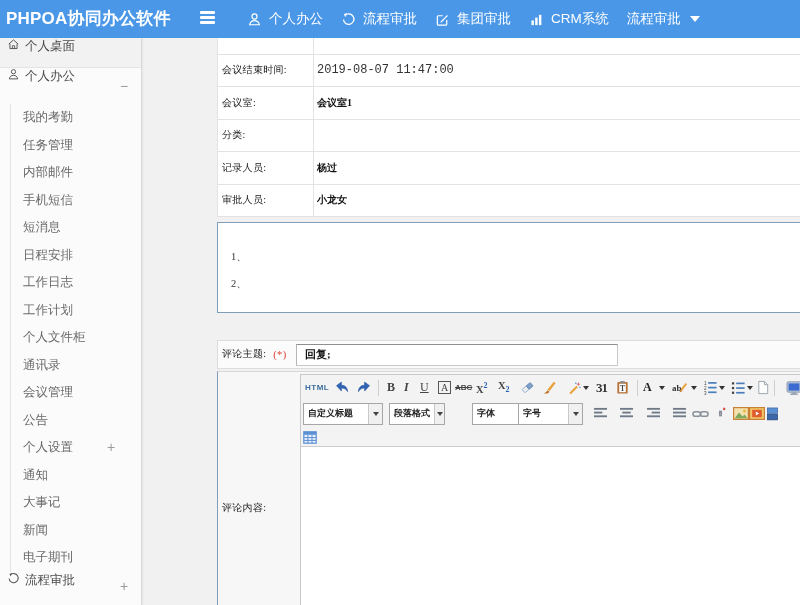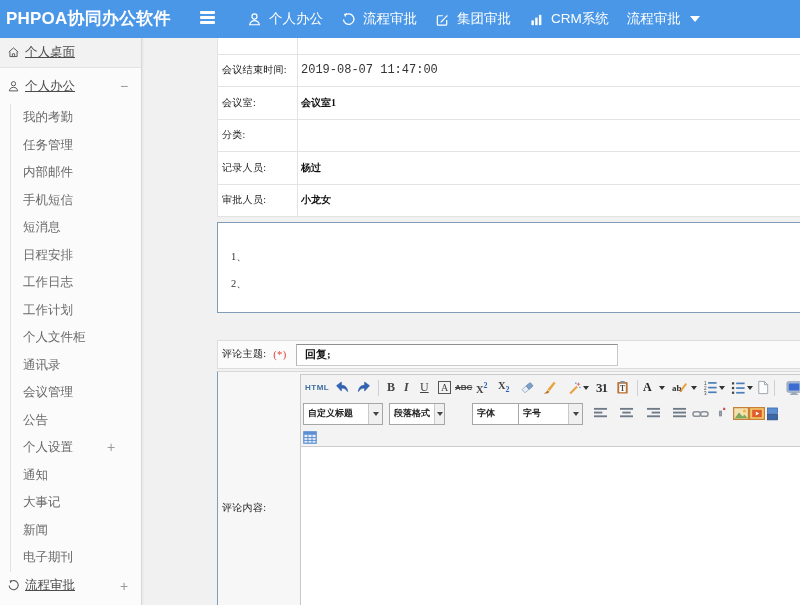--- a/index.html
+++ b/index.html
@@ -18,21 +18,21 @@
   .topnav .nav-item { display:flex; align-items:center; padding:0 9px; height:38px;
     font-size:13.5px; color:#fff; cursor:pointer; }
   .topnav .nav-item .nicon { width:15px; height:15px; margin-right:7px; display:inline-flex; }
   .topnav .nav-item svg { width:15px; height:15px; }
   .caret-down { width:0; height:0; border-left:5px solid transparent; border-right:5px solid transparent;
     border-top:6px solid #fff; margin-left:9px; }
 
   
   .sidebar { position:absolute; left:0; top:38px; width:142px; height:567px;
     background:#fbfbfb; border-right:1px solid #d8d8d8; box-shadow:1px 0 2px rgba(0,0,0,0.05); z-index:4; }
-  .side-item { position:relative; display:flex; align-items:center; color:#4c4c4c; font-size:12.5px; cursor:pointer;text-decoration:underline; }
+  .side-item { position:relative; display:flex; align-items:flex-start; color:#4c4c4c; font-size:12.5px; cursor:pointer; }
   .side-item .sicon { width:13px; height:13px; margin-left:7px; margin-right:5px; display:inline-flex; }
   .side-item svg { width:13px; height:13px; }
   .side-desktop { height:30px; background:#f2f2f2; border-bottom:1px solid #e4e4e4; }
   .side-office { height:36px; }
   .side-approval { height:28px; }
   .toggle { position:absolute; left:116px; top:50%; transform:translateY(-50%);
     width:16px; text-align:center; font-size:14px; color:#9a9a9a; font-weight:normal; }
   .submenu { list-style:none; position:relative; margin-left:10px; border-left:1px solid #e2e2e2; }
   .submenu li { position:relative; height:27.5px; line-height:27.5px; padding-left:12px;
     font-size:12.5px; color:#6a6a6a; cursor:pointer; }
@@ -41,21 +41,21 @@
   
   .main { position:absolute; left:142px; top:38px; width:658px; height:567px;
     background:#f1f1f1; overflow:hidden; }
   .content { position:absolute; left:75px; top:0; width:601px; height:567px; }
 
   
   .info-table { position:absolute; left:0; top:0; width:601px; background:#fff;
     border-left:1px solid #e3e3e3; }
   .tr { display:flex; height:32.5px; border-bottom:1px solid #e3e3e3; background:#fff; }
   .tr.partial { height:16.5px; }
-  .tr .td-label { width:80px; border-right:1px solid #e3e3e3; display:flex; align-items:center;
+  .tr .td-label { width:96px; border-right:1px solid #e3e3e3; display:flex; align-items:center;
     padding-left:4px; font-family:Liberation Serif, serif;
     font-size:10px; color:#222; letter-spacing:0.3px; }
   .tr .td-value { flex:1; display:flex; align-items:center; padding-left:3px;
     font-family:"Liberation Serif", serif; font-weight:bold;
     font-size:10px; color:#111; letter-spacing:0; }
   .tr .td-value.mono { font-family:"Liberation Mono", monospace; font-style:normal;
     font-weight:normal; font-size:12px; color:#333; letter-spacing:0; }
 
   
   .content-box { position:absolute; left:0; top:184px; width:601px; height:91px;

